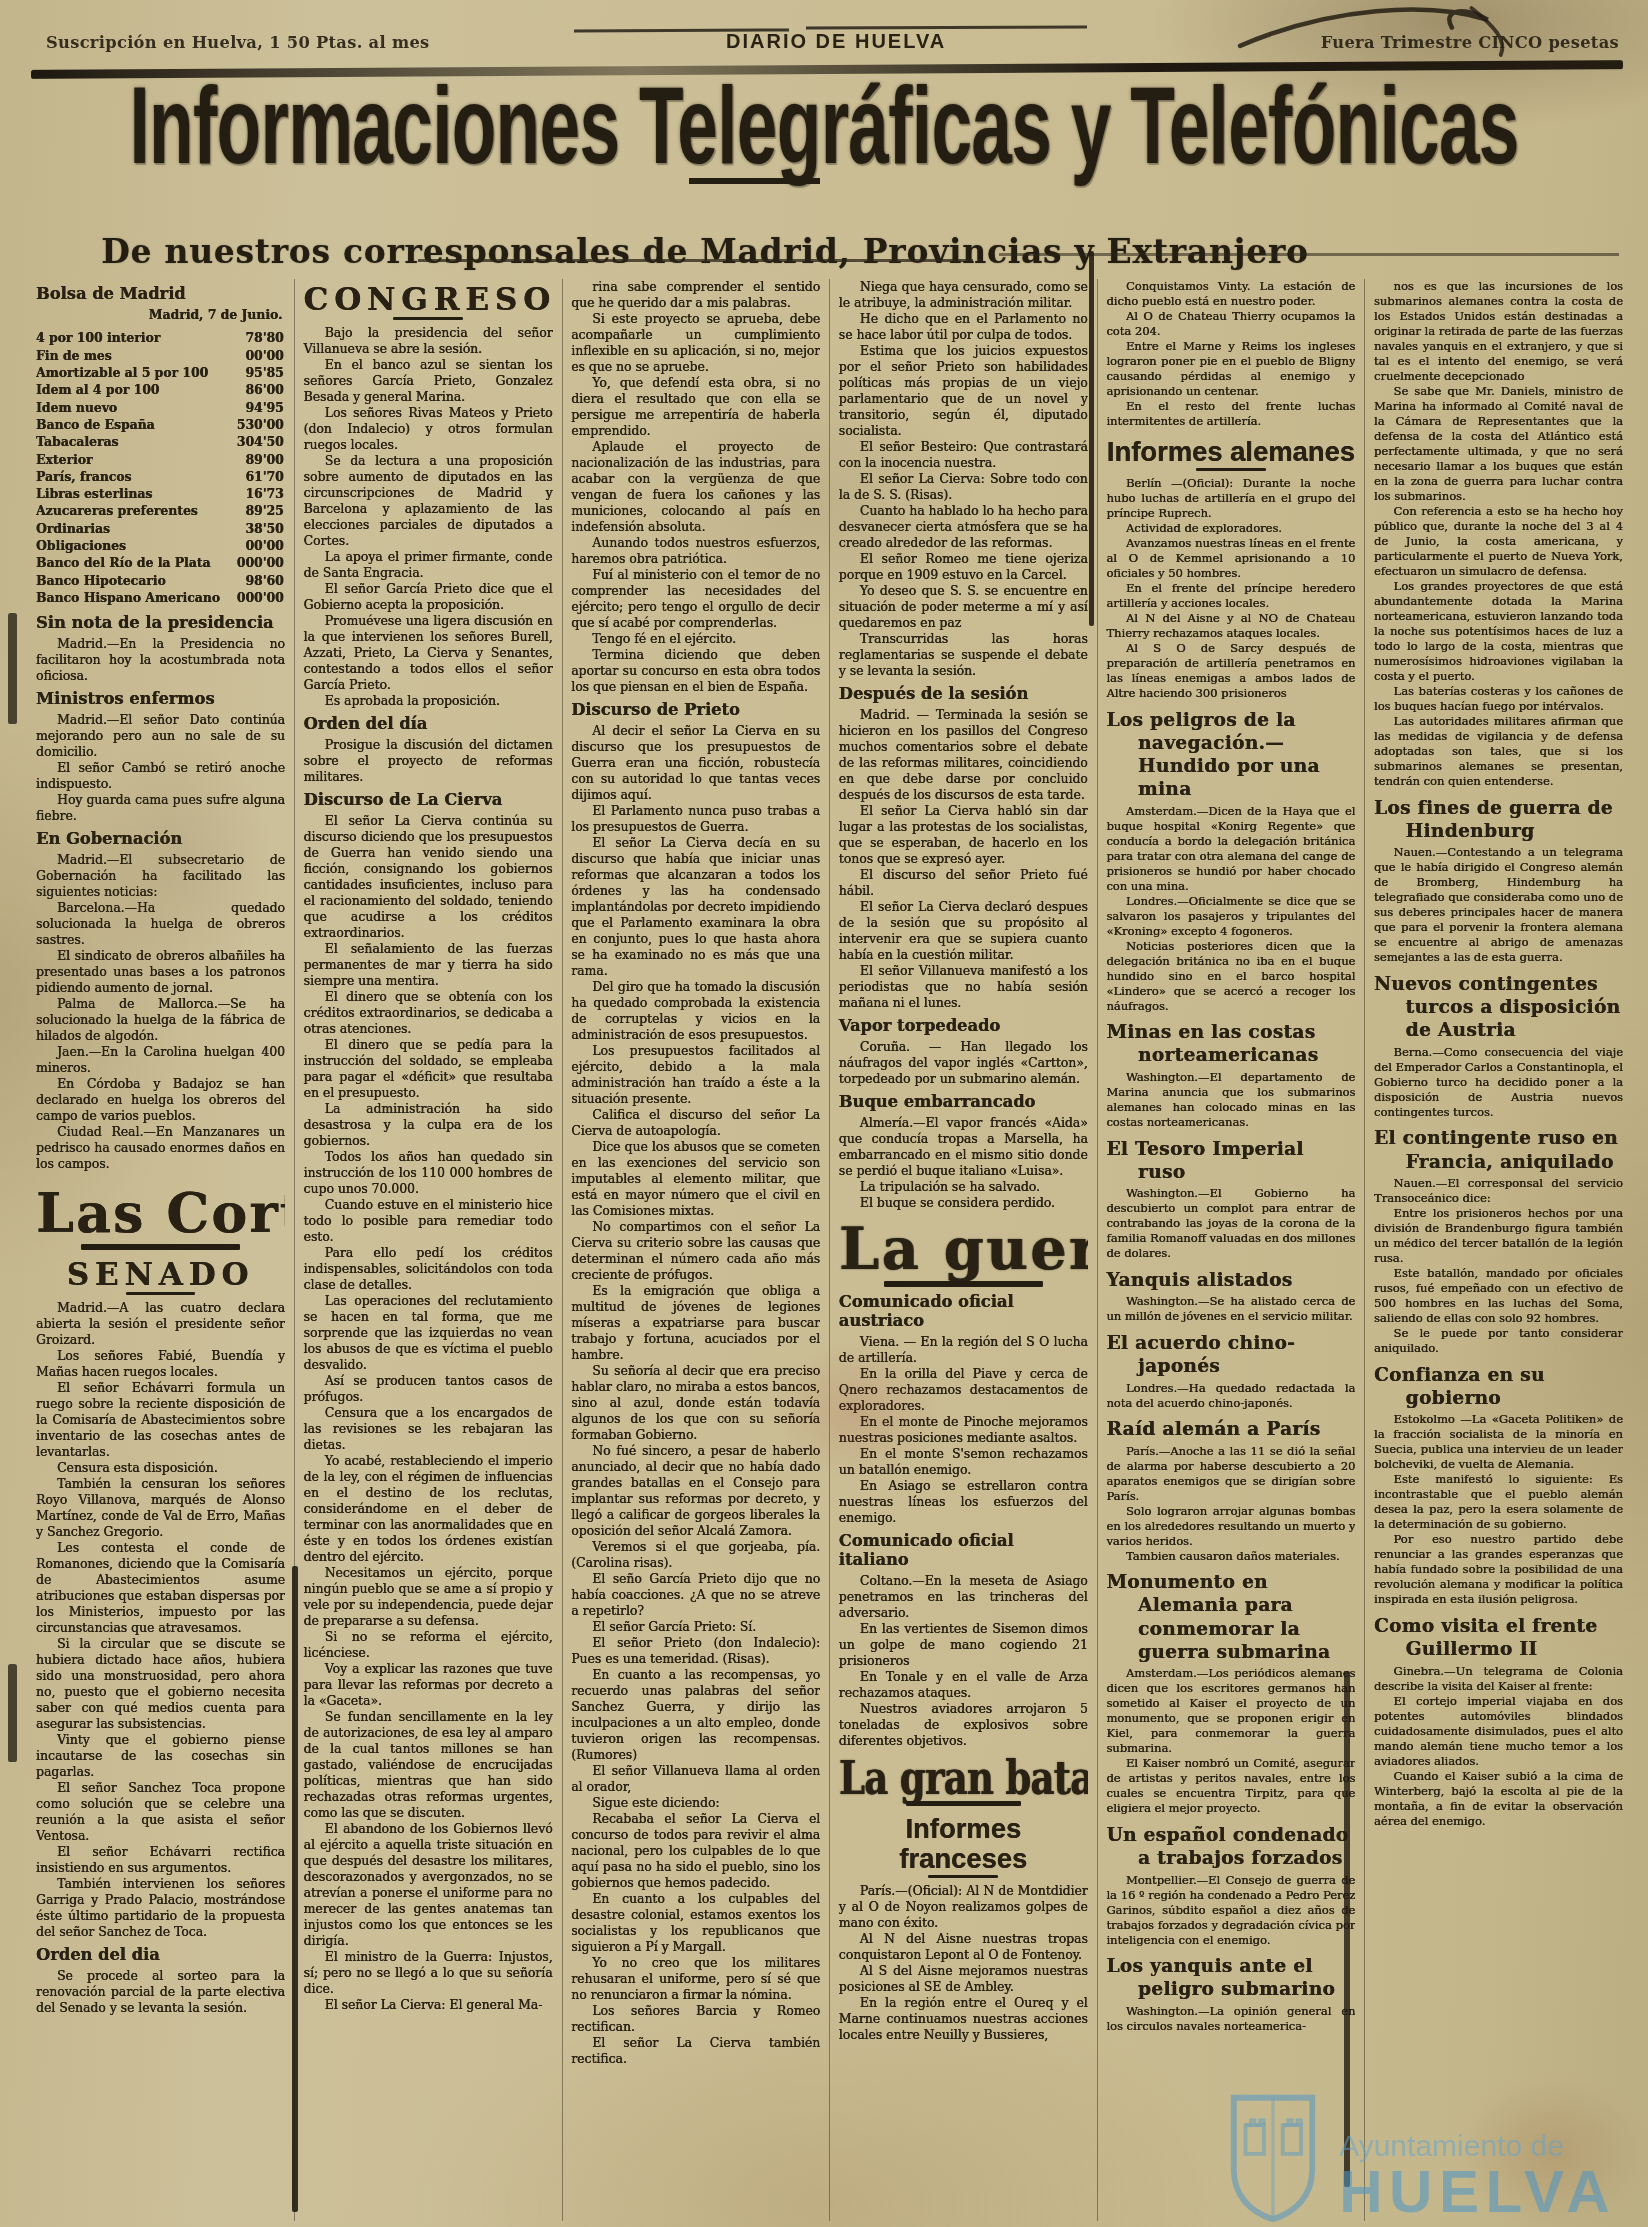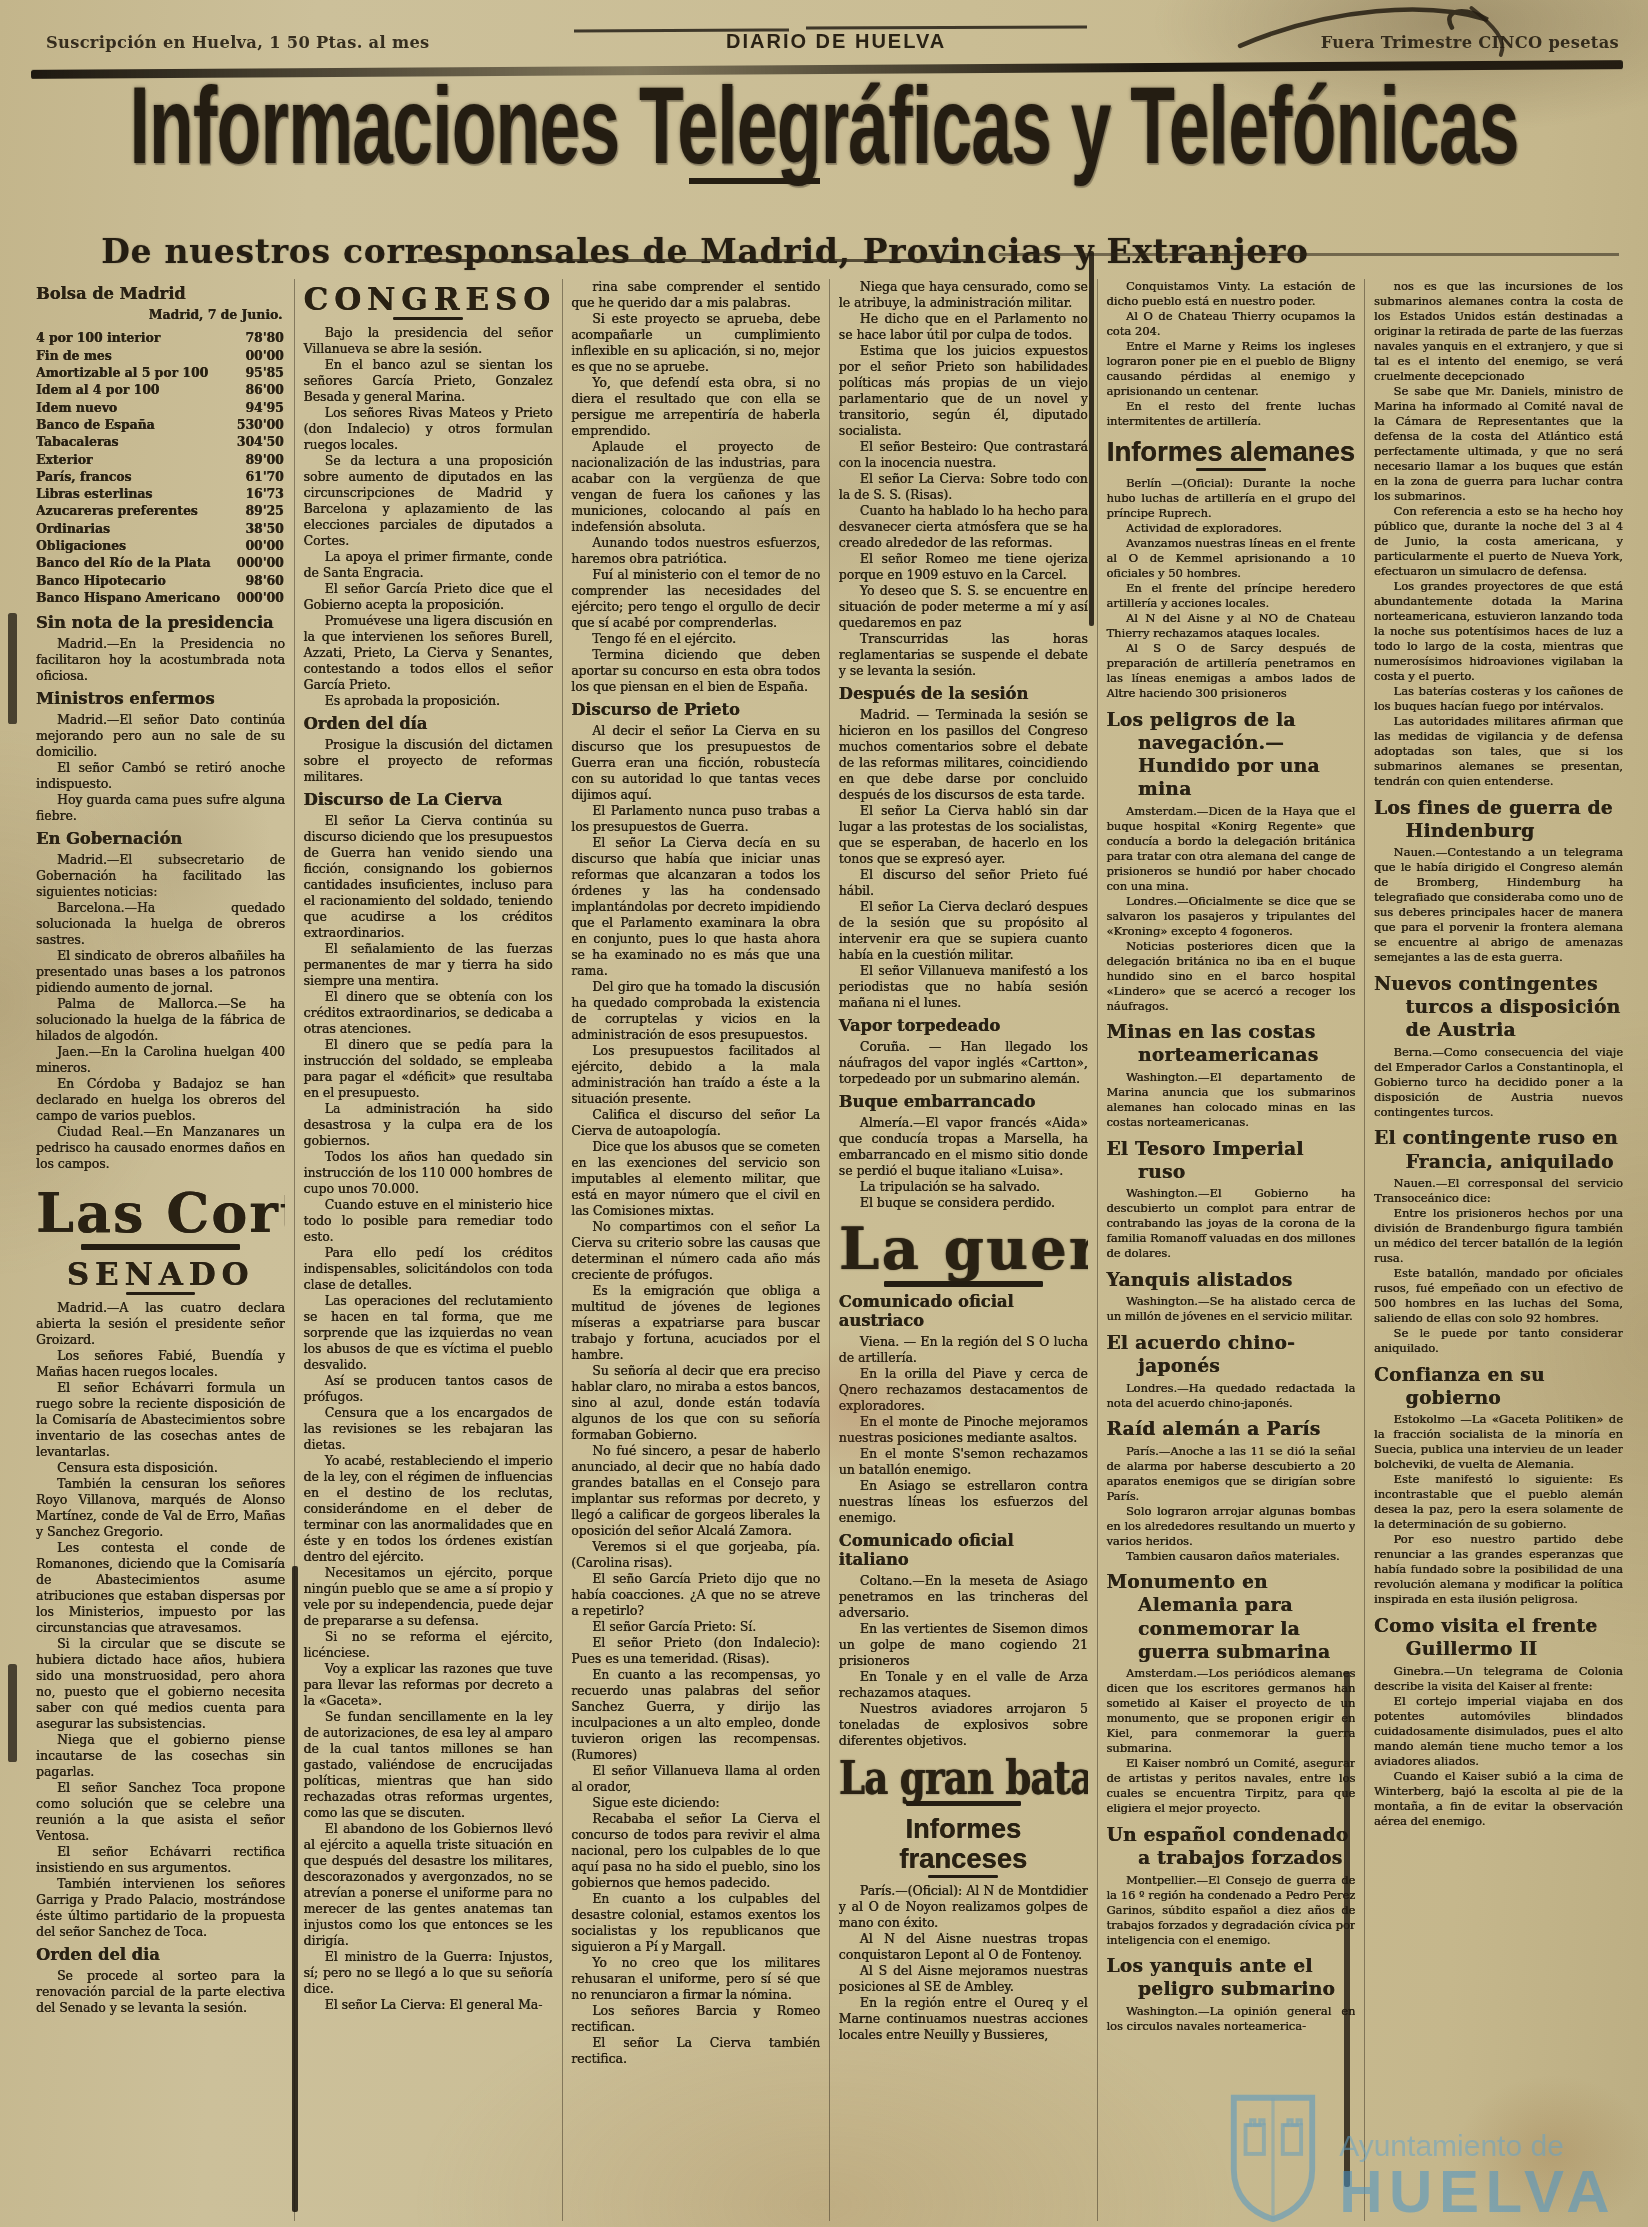--- a/index.html
+++ b/index.html
@@ -188,21 +188,21 @@
       <div class="rule lg"></div>
       <div class="h-caps">SENADO</div>
       <div class="rule sm"></div>
       <div class="p">Madrid.—A las cuatro declara abierta la sesión el presidente señor Groizard.</div>
       <div class="p">Los señores Fabié, Buendía y Mañas hacen ruegos locales.</div>
       <div class="p">El señor Echávarri formula un ruego sobre la reciente disposición de la Comisaría de Abastecimientos sobre inventario de las cosechas antes de levantarlas.</div>
       <div class="p">Censura esta disposición.</div>
       <div class="p">También la censuran los señores Royo Villanova, marqués de Alonso Martínez, conde de Val de Erro, Mañas y Sanchez Gregorio.</div>
       <div class="p">Les contesta el conde de Romanones, diciendo que la Comisaría de Abastecimientos asume atribuciones que estaban dispersas por los Ministerios, impuesto por las circunstancias que atravesamos.</div>
       <div class="p">Si la circular que se discute se hubiera dictado hace años, hubiera sido una monstruosidad, pero ahora no, puesto que el gobierno necesita saber con qué medios cuenta para asegurar las subsistencias.</div>
-      <div class="p">Niega que el gobierno piense incautarse de las cosechas sin pagarlas.</div>
+      <div class="p">Vinty que el gobierno piense incautarse de las cosechas sin pagarlas.</div>
       <div class="p">El señor Sanchez Toca propone como solución que se celebre una reunión a la que asista el señor Ventosa.</div>
       <div class="p">El señor Echávarri rectifica insistiendo en sus argumentos.</div>
       <div class="p">También intervienen los señores Garriga y Prado Palacio, mostrándose éste último partidario de la propuesta del señor Sanchez de Toca.</div>
       <div class="h-sm">Orden del dia</div>
       <div class="p">Se procede al sorteo para la renovación parcial de la parte electiva del Senado y se levanta la sesión.</div>
     </div>
     <div class="col">
       <div class="h-caps">CONGRESO</div>
       <div class="rule sm"></div>
       <div class="p">Bajo la presidencia del señor Villanueva se abre la sesión.</div>

